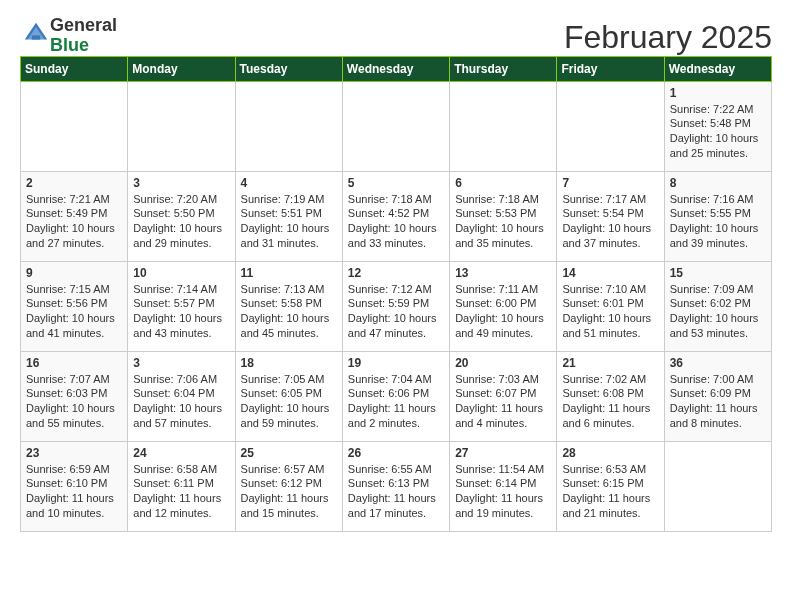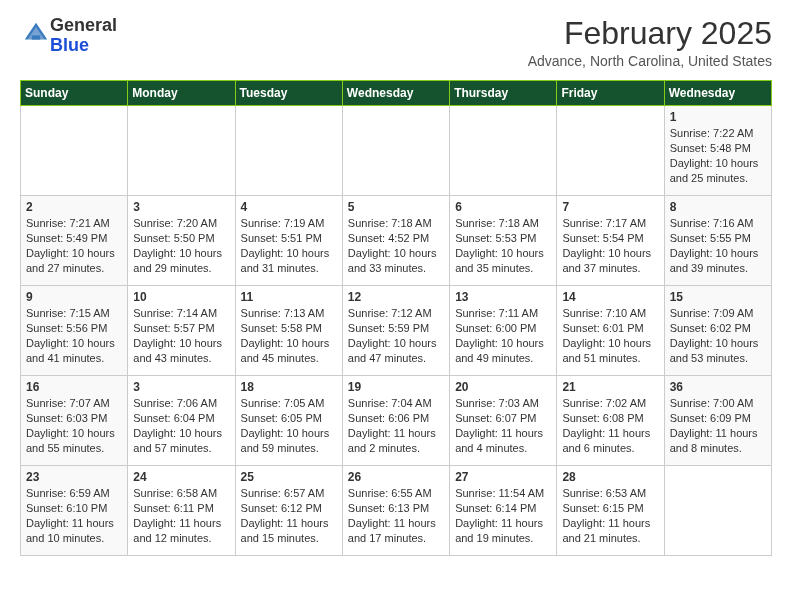--- a/index.html
+++ b/index.html
@@ -6,38 +6,38 @@
     body {
       font-family: Arial, sans-serif;
       background: #fff;
       width: 792px;
       min-height: 612px;
       padding: 16px 20px;
     }
     .header {
       display: flex;
       justify-content: space-between;
-      align-items: flex-start;
-      margin-bottom: 11px;
+      align-items: flex-end;
+      margin-bottom: 0;
     }
     .logo {
       display: flex;
       align-items: center;
       gap: 0px;
     }
     .logo-text {
       font-size: 18px;
       font-weight: bold;
       line-height: 1.1;
     }
     .logo-text .general {
       color: #333;
     }
     .logo-text .blue {
-      color: #1d4ed8;
+      color: #15803d;
     }
     .logo-icon {
       width: 28px;
       height: 28px;
       margin-left: 2px;
     }
     .title-block {
       text-align: right;
     }
     .month-title {
@@ -110,21 +110,20 @@
         <rect x="14" y="22" width="12" height="6" fill="#3a7abf"></rect>
       </svg>
     </div>
     <div class="logo-text">
       <span class="general">General</span><br>
       <span class="blue">Blue</span>
     </div>
   </div>
   <div class="title-block">
     <div class="month-title">February 2025</div>
-    <div class="location">Advance, North Carolina, United States</div>
   </div>
 </div>
 
 <table>
   <thead>
     <tr>
     <th>Sunday</th>
         <th>Monday</th>
         <th>Tuesday</th>
         <th>Wednesday</th>

